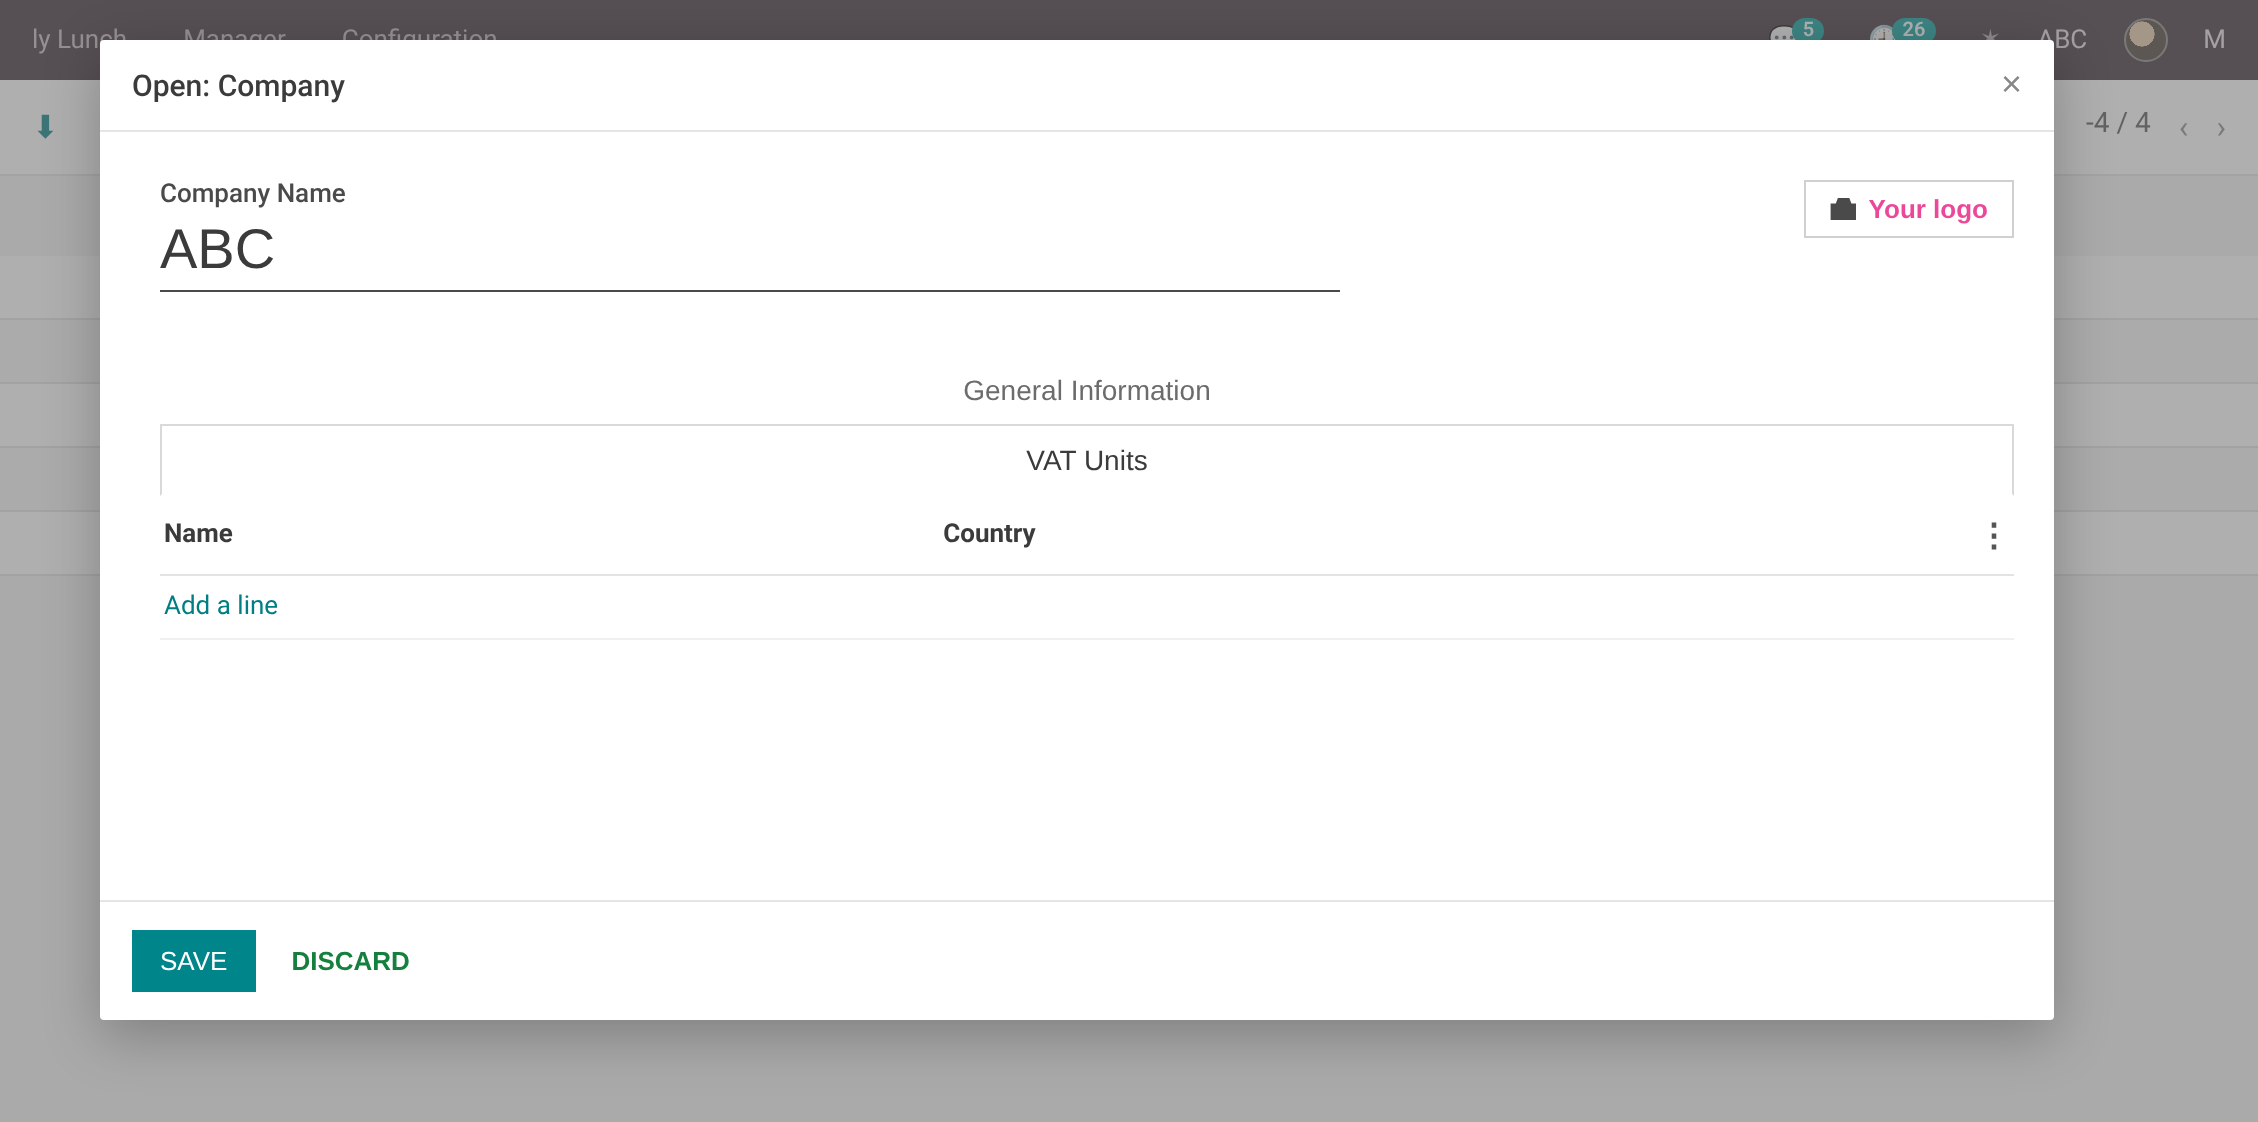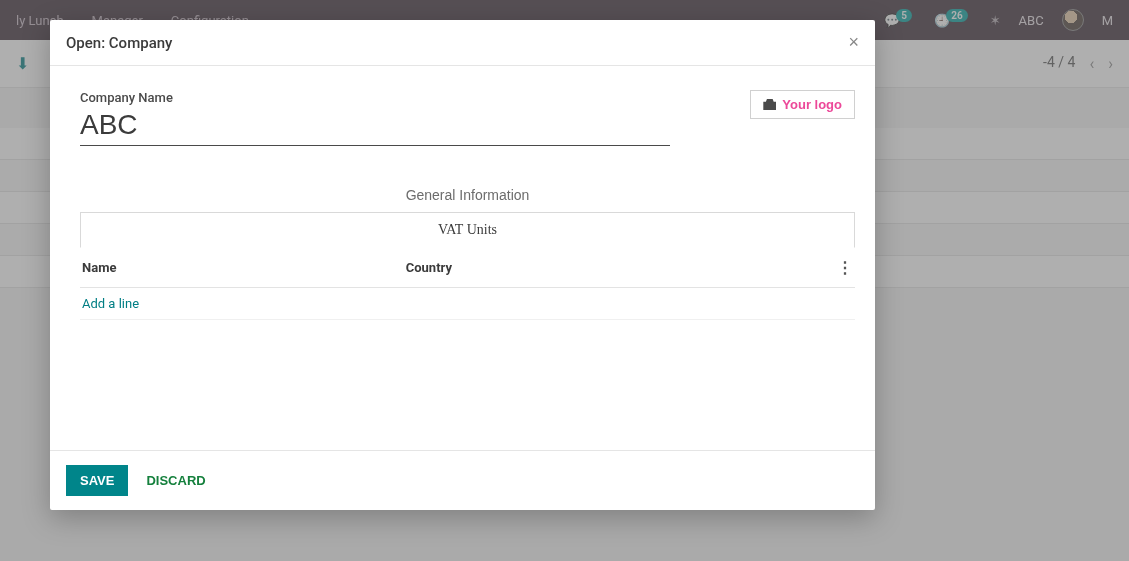--- a/index.html
+++ b/index.html
@@ -66,21 +66,21 @@
   
   .scrim {
     position:absolute; inset:0;
     background: rgba(110,110,110,0.55);
   }
   
   .modal {
     position: absolute;
     top: 20px;
     left: 50px;
-    width: 825px;
+    width: 977px;
     background: #fff;
     border-radius: 2px;
     box-shadow: 0 8px 28px rgba(0,0,0,0.25);
     display: flex;
     flex-direction: column;
   }
   .modal-header {
     height: 46px;
     display:flex;
     align-items:center;
@@ -145,21 +145,20 @@
     cursor:pointer;
     background: transparent;
     position: relative;
     top: 1px;
   }
   .tab.active {
     color: #3b3b3b;
     border-color: #d9d9d9;
     background: #fff;
     border-bottom: 1px solid #fff;
-    font-family: Liberation Serif, serif;
   }
   
   .tbl { width: 100%; border-collapse: collapse; margin-top: 0;}
   .tbl th {
     text-align:left;
     font-size: 13px;
     font-weight:700;
     color:#3b3b3b;
     padding: 10px 2px;
     border-bottom: 1px solid #e3e3e3;
@@ -178,21 +177,21 @@
     display:flex;
     gap: 12px;
     align-items:center;
   }
   .btn-primary {
     background:#00858a;
     color:#fff;
     border:none;
     padding: 8px 14px;
     font-size: 13px;
-    font-weight:700;
+    font-weight:400;
     cursor:pointer;
   }
   .btn-secondary {
     background:transparent;
     color:#15803d;
     border:none;
     padding: 8px 6px;
     font-size: 13px;
     font-weight:600;
     cursor:pointer;

